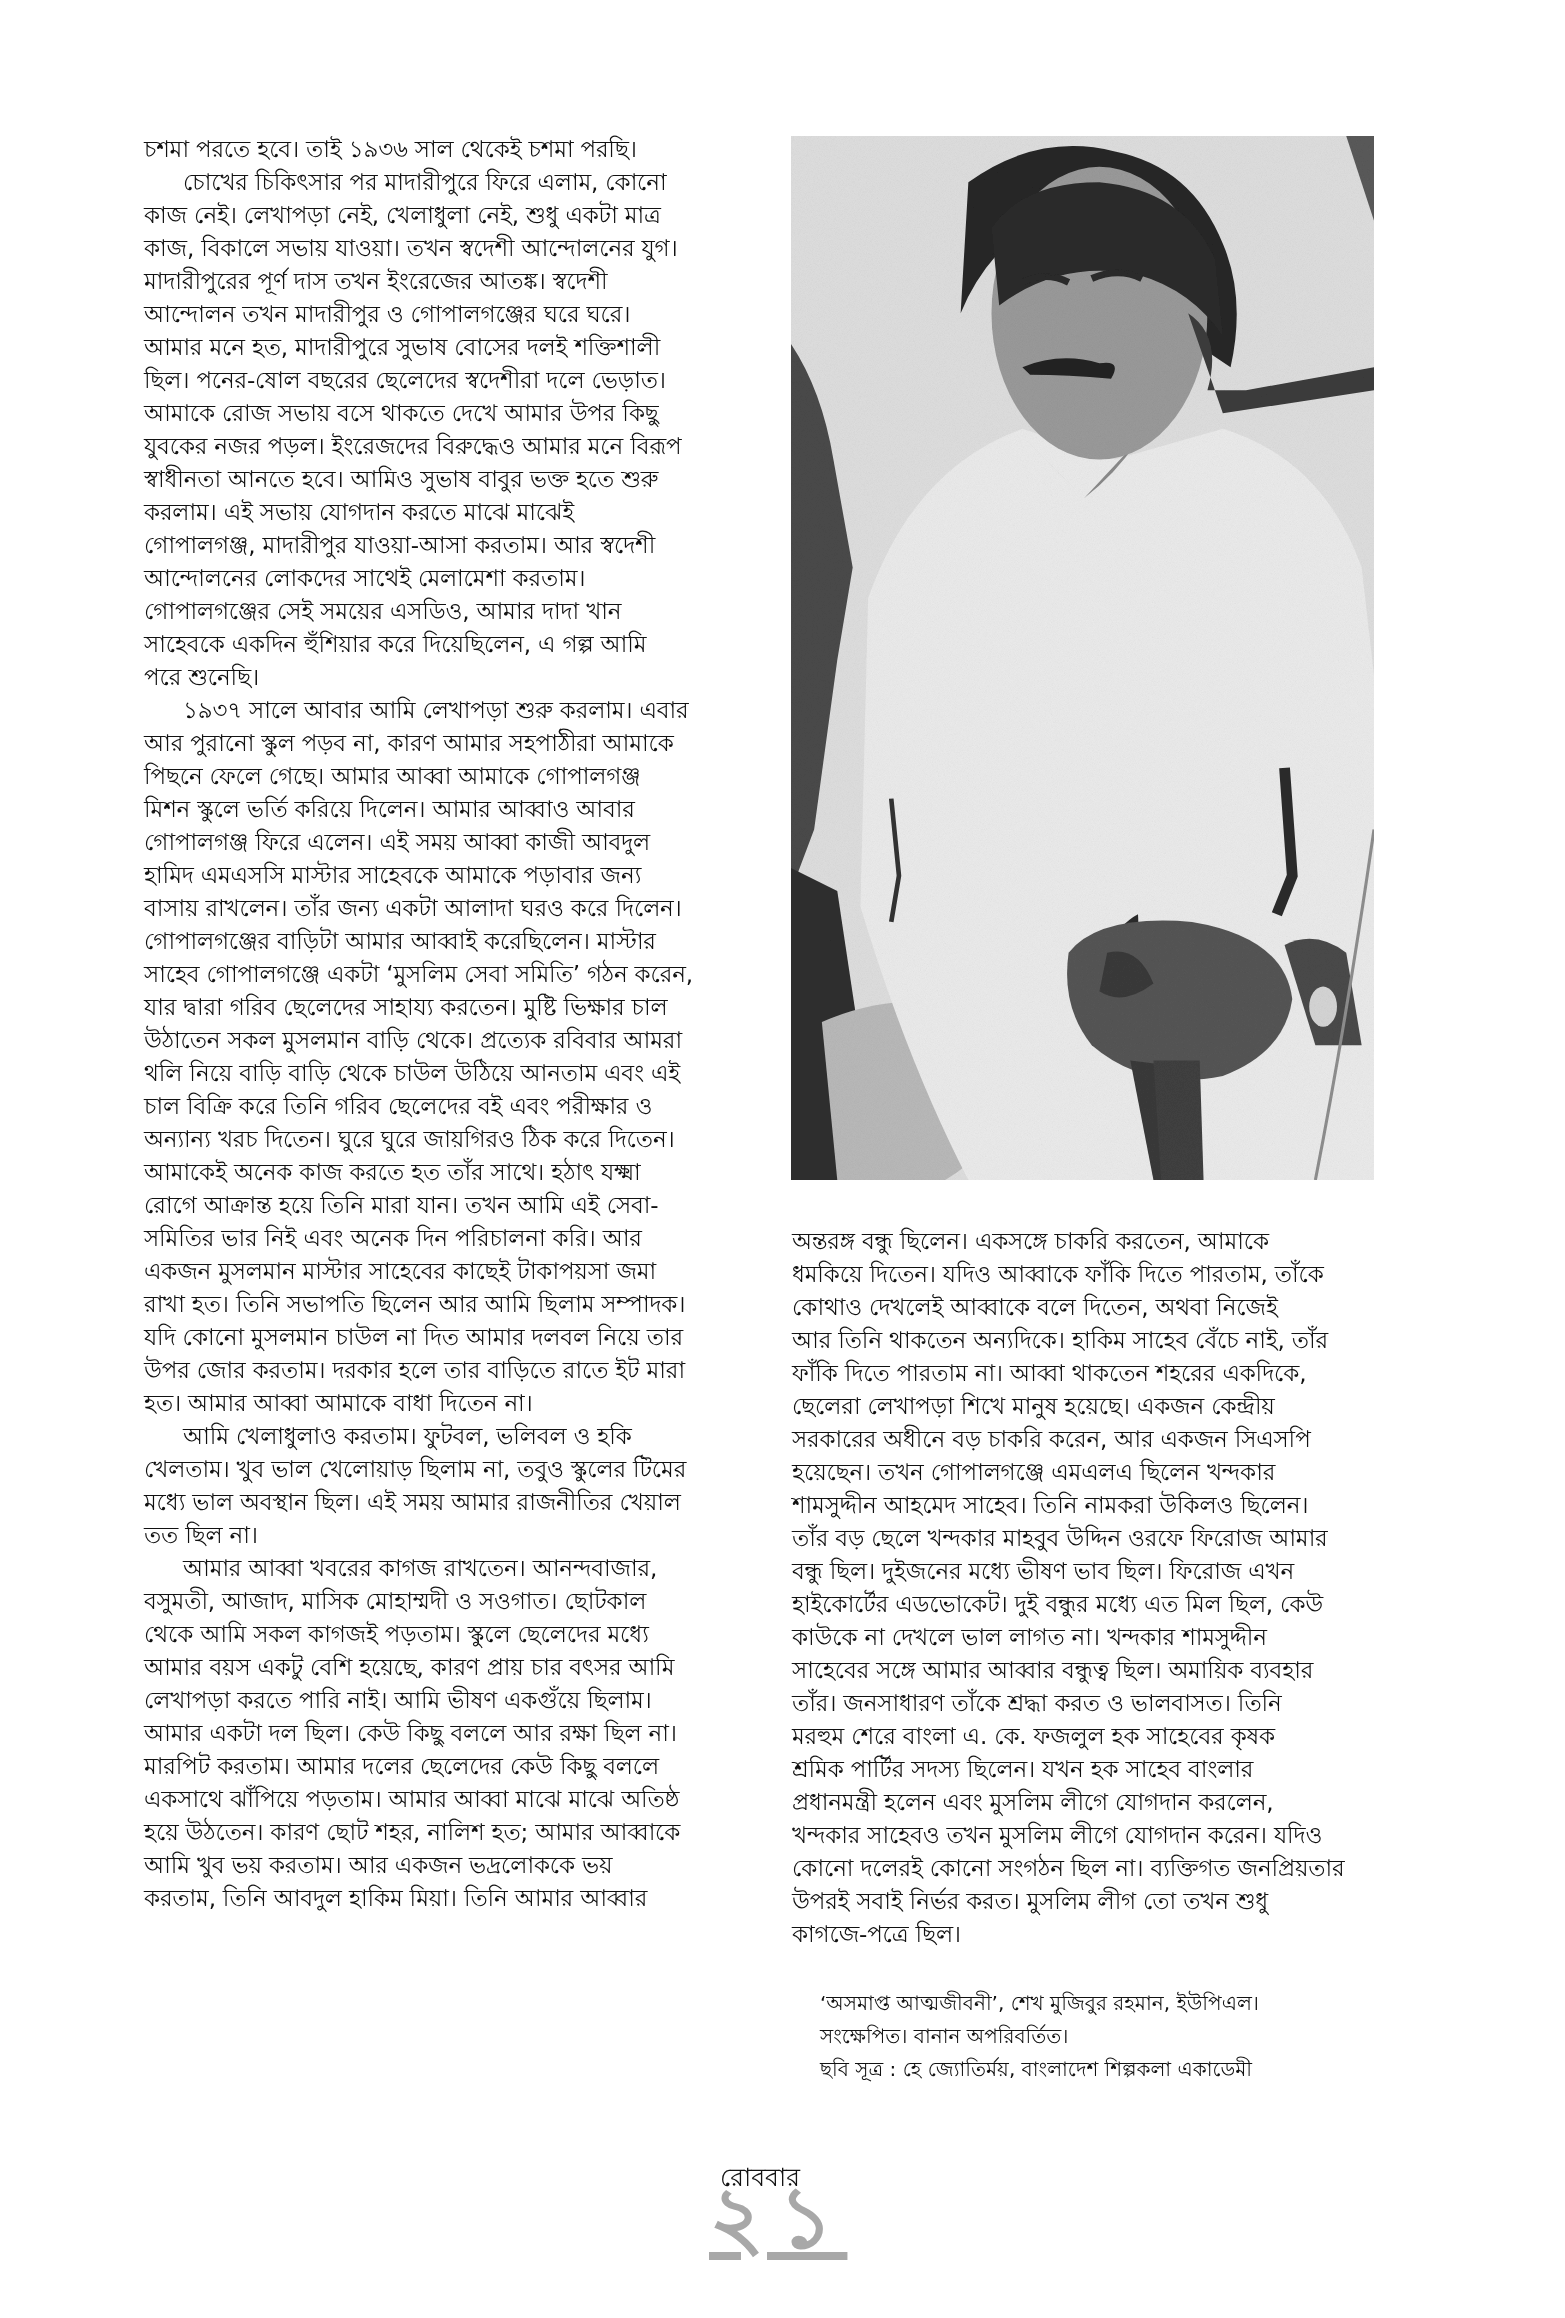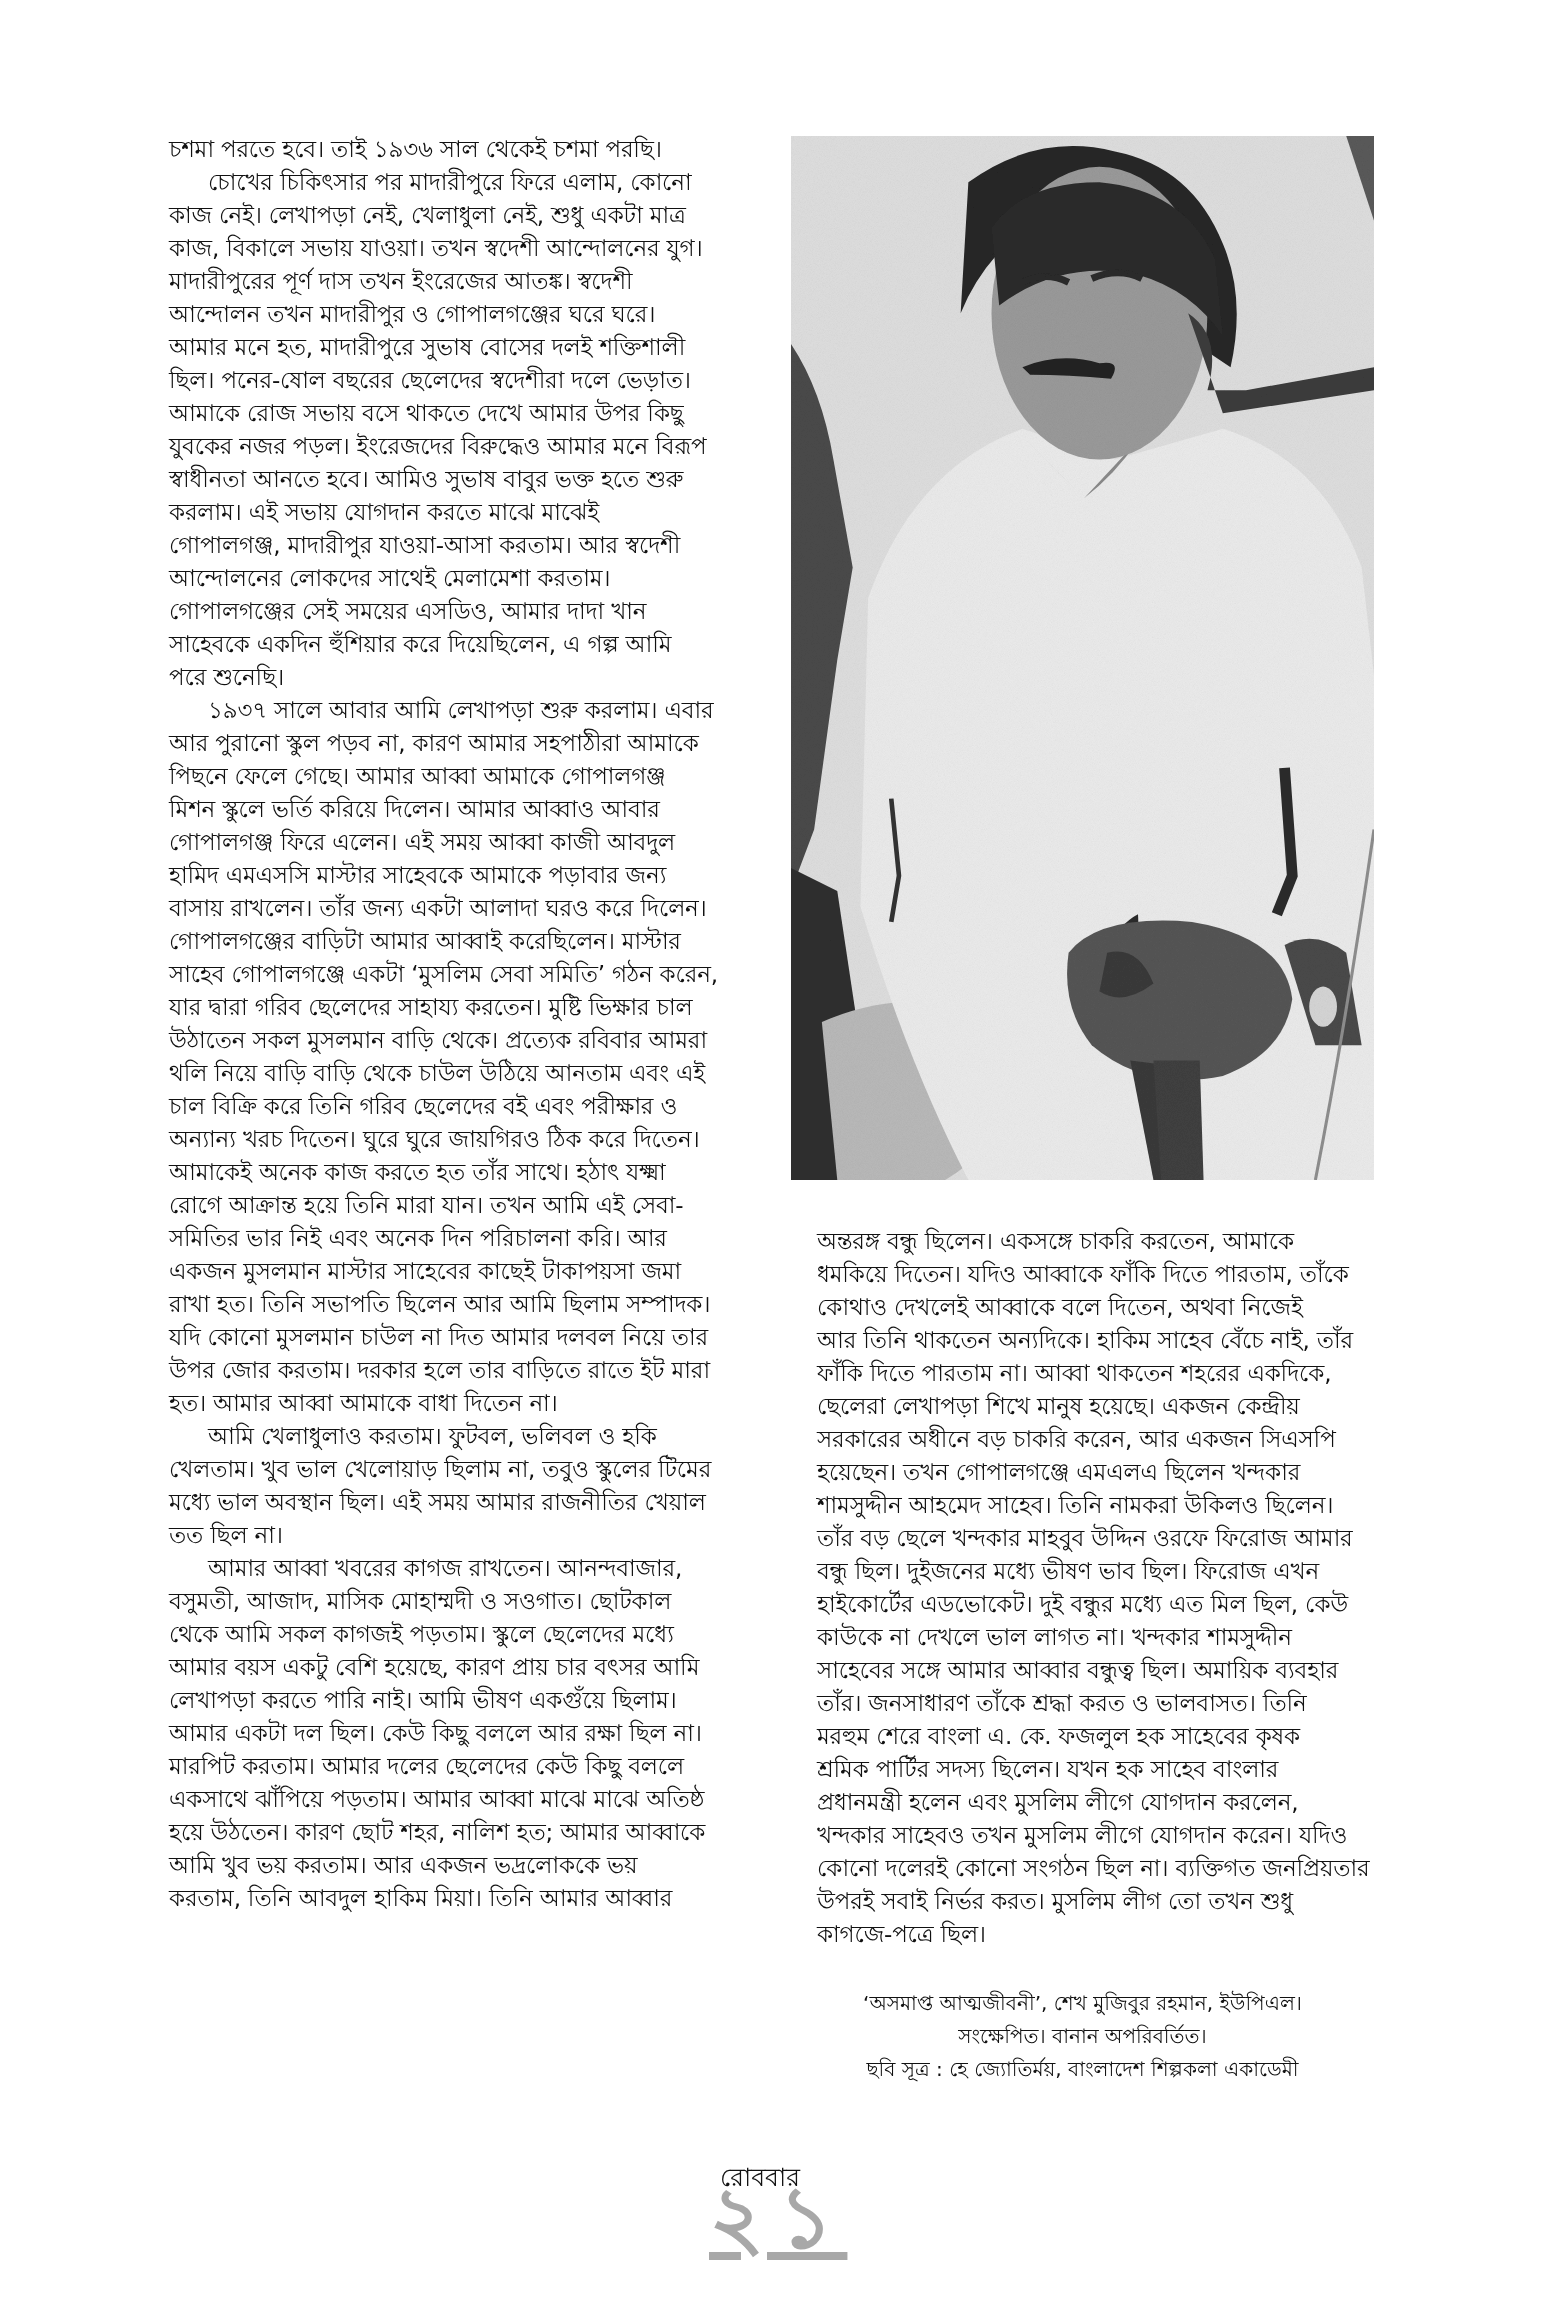--- a/index.html
+++ b/index.html
@@ -1,23 +1,23 @@
 <!DOCTYPE html>
 <html style="font-size:12.3px"><head>
 <meta charset="utf-8">
 <style>
   html, body { margin: 0; padding: 0; background: #ffffff; }
   body { width: 1565px; height: 2319px; position: relative; overflow: hidden;
          font-family: "DejaVu Sans", sans-serif; color: #111111; }
-  .col { position: absolute; margin-left: 25px; }
+  .col { position: absolute; }
   .col-left { left: 144px; top: 133px; width: 616px; }
   .col-right { left: 792px; top: 1225px; width: 601px; }
   .line { display: block; white-space: nowrap; font-size: 23px; line-height: 33px; height: 33px; letter-spacing: -0.2px; }
   .line.indent { padding-left: 39px; }
-  .credits { position: absolute; left: 792px; top: 1987px; width: 581px; text-align: center; }
+  .credits { position: absolute; left: 820px; top: 1987px; width: 581px; text-align: left; }
   .credit-line { display: block; white-space: nowrap; font-size: 20px; line-height: 33px; height: 33px; }
   .photo { position: absolute; left: 791px; top: 136px; width: 583px; height: 1044px; overflow: hidden; background: #dcdcdc; }
   .photo svg { display: block; width: 100%; height: 100%; }
   .footer-label { position: absolute; left: 720px; top: 2158px; width: 77px; text-align: center; font-size: 25px; color: #111; }
   .page-number { position: absolute; left: 709px; top: 2175px; width: 108px; text-align: center; font-size: 85px; line-height: 85px; color: #a8a8a8; font-weight: bold; letter-spacing: 14px; text-decoration: underline; }
 </style>
 </head>
 <body>
 
 <div class="col col-left" id="left-col">

